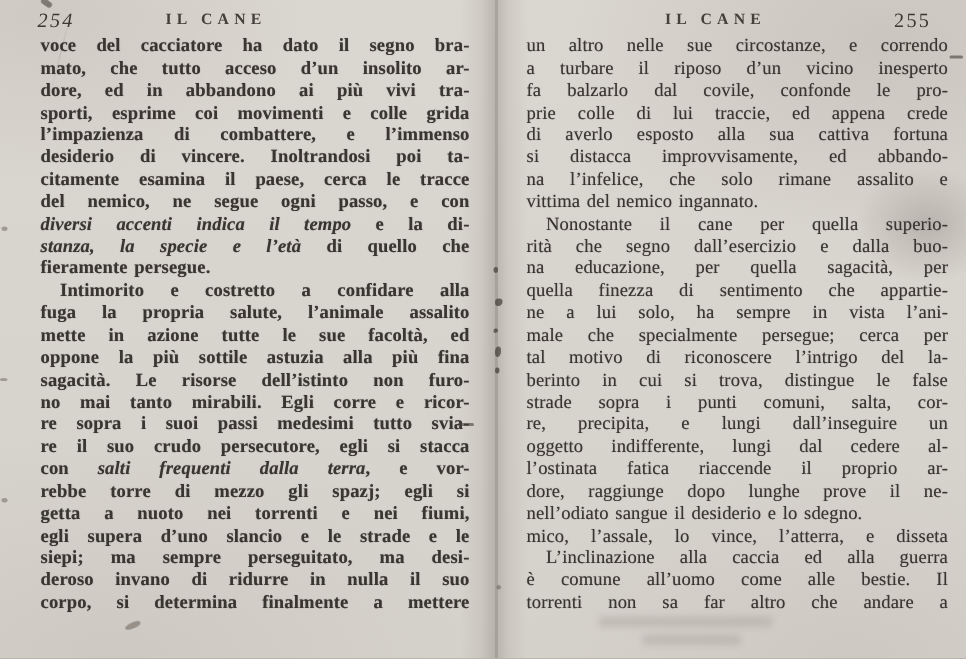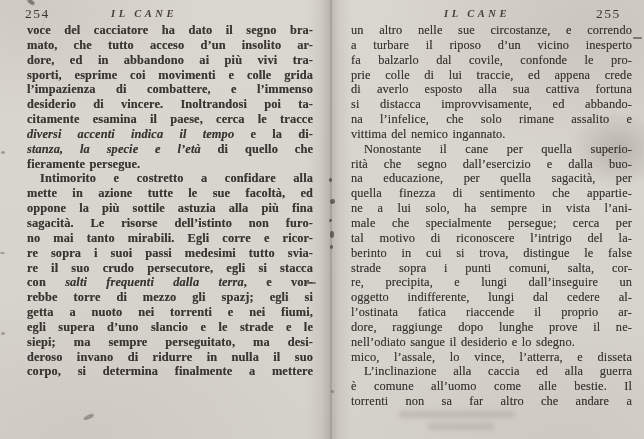--- a/index.html
+++ b/index.html
@@ -14,21 +14,21 @@
       radial-gradient(ellipse 300px 180px at 88% 100%, rgba(150,144,134,0.12), transparent 75%),
       linear-gradient(#dad6d0,#d5d1cb);
   }
   .gutter{
     position:absolute;left:306px;top:0;width:46px;height:439px;
     background:linear-gradient(90deg, rgba(110,104,96,0) 0%, rgba(110,104,96,0.10) 32%,
       rgba(72,67,60,0.22) 52%, rgba(110,104,96,0.10) 72%, rgba(110,104,96,0) 100%);
   }
   .gutter-line{position:absolute;left:330px;top:0;width:2px;height:439px;background:rgba(70,65,58,0.16);}
   .pgnum{position:absolute;top:6px;font-size:13.5px;letter-spacing:1.5px;color:#3d3832;}
-  .runtitle{position:absolute;top:8px;font-size:10.5px;font-weight:bold;letter-spacing:3.5px;color:#45403a;text-align:center;font-style:italic;}
+  .runtitle{position:absolute;top:8px;font-size:10.5px;font-weight:bold;letter-spacing:3.5px;color:#45403a;text-align:center;}
   .tb{position:absolute;top:23px;color:#393530;text-shadow:0 0 0.6px rgba(57,53,48,0.5);}
   #tb-left{left:27px;width:286px;font-weight:bold;}
   #tb-right{left:351px;width:281px;}
   .line{
     height:14.85px;line-height:14.85px;font-size:12.4px;
     text-align:justify;text-align-last:justify;word-spacing:1.2px;letter-spacing:0.1px;
     overflow:visible;white-space:nowrap;
   }
   .line.last{text-align-last:left;}
   .line.indent{text-indent:13px;}
@@ -43,34 +43,36 @@
 </head>
 <body>
 
 <div class="scan">
 
   <div class="gutter"></div>
   <div class="gutter-line"></div>
   <div class="crease" style="left:40px;top:0;height:70px;"></div>
 
   <div>
-    <div class="pgnum" style="left:25px;">254</div>
+    <div class="pgnum" style="left:25px;font-style:italic;">254</div>
     <div class="runtitle" style="left:102px;width:84px;">IL CANE</div>
     <div class="tb" id="tb-left">
         <div class="line">voce del cacciatore ha dato il segno bra-</div>
         <div class="line">mato, che tutto acceso d’un insolito ar-</div>
         <div class="line">dore, ed in abbandono ai più vivi tra-</div>
         <div class="line">sporti, esprime coi movimenti e colle grida</div>
         <div class="line">l’impazienza di combattere, e l’immenso</div>
         <div class="line">desiderio di vincere. Inoltrandosi poi ta-</div>
         <div class="line">citamente esamina il paese, cerca le tracce</div>
+        <div class="line">del nemico, ne segue ogni passo, e con</div>
         <div class="line"><i>diversi accenti indica il tempo</i> e la di-</div>
         <div class="line"><i>stanza, la specie e l’età</i> di quello che</div>
         <div class="line last">fieramente persegue.</div>
         <div class="line indent">Intimorito e costretto a confidare alla</div>
+        <div class="line">fuga la propria salute, l’animale assalito</div>
         <div class="line">mette in azione tutte le sue facoltà, ed</div>
         <div class="line">oppone la più sottile astuzia alla più fina</div>
         <div class="line">sagacità. Le risorse dell’istinto non furo-</div>
         <div class="line">no mai tanto mirabili. Egli corre e ricor-</div>
         <div class="line">re sopra i suoi passi medesimi tutto svia-</div>
         <div class="line">re il suo crudo persecutore, egli si stacca</div>
         <div class="line">con <i>salti frequenti dalla terra</i>, e vor-</div>
         <div class="line">rebbe torre di mezzo gli spazj; egli si</div>
         <div class="line">getta a nuoto nei torrenti e nei fiumi,</div>
         <div class="line">egli supera d’uno slancio e le strade e le</div>

